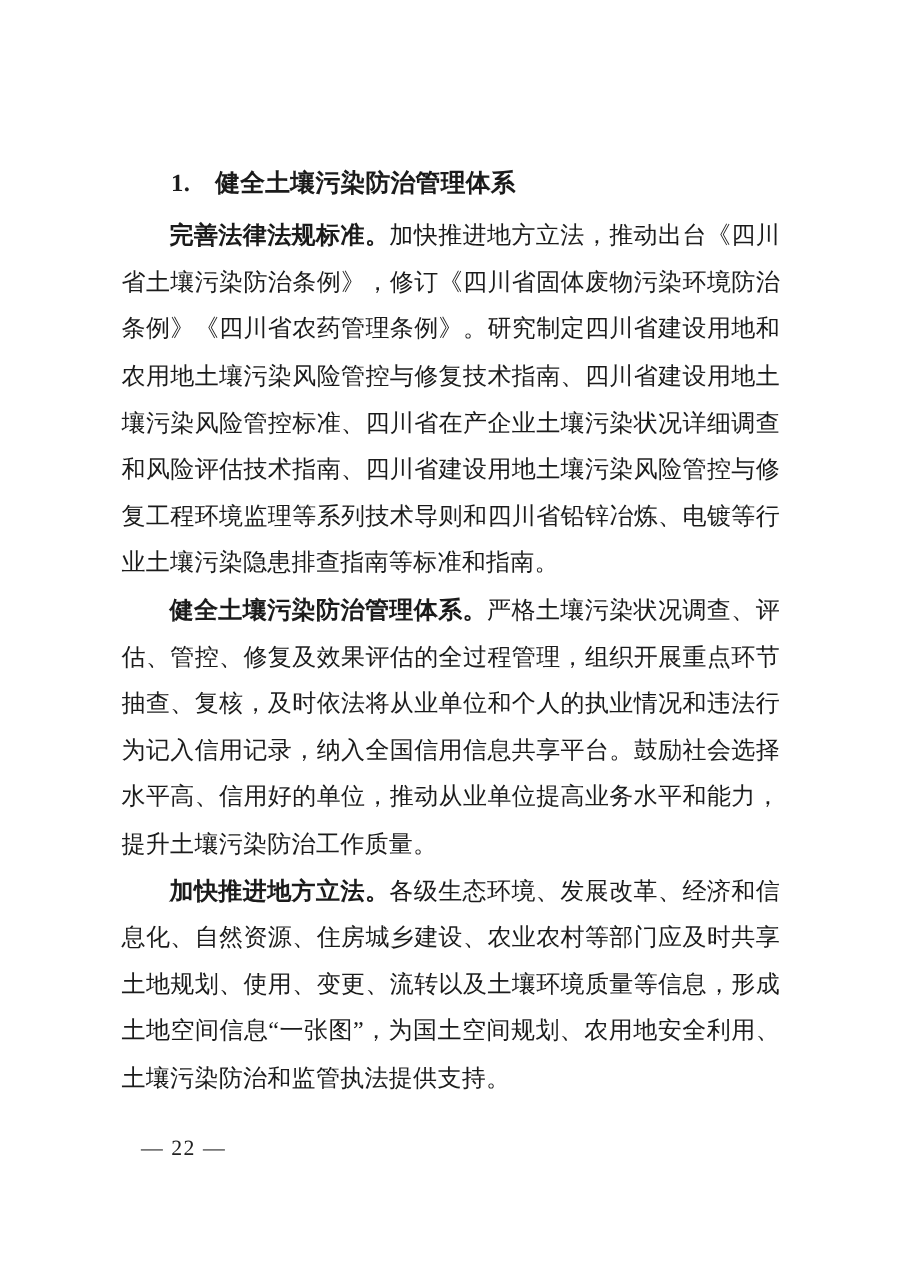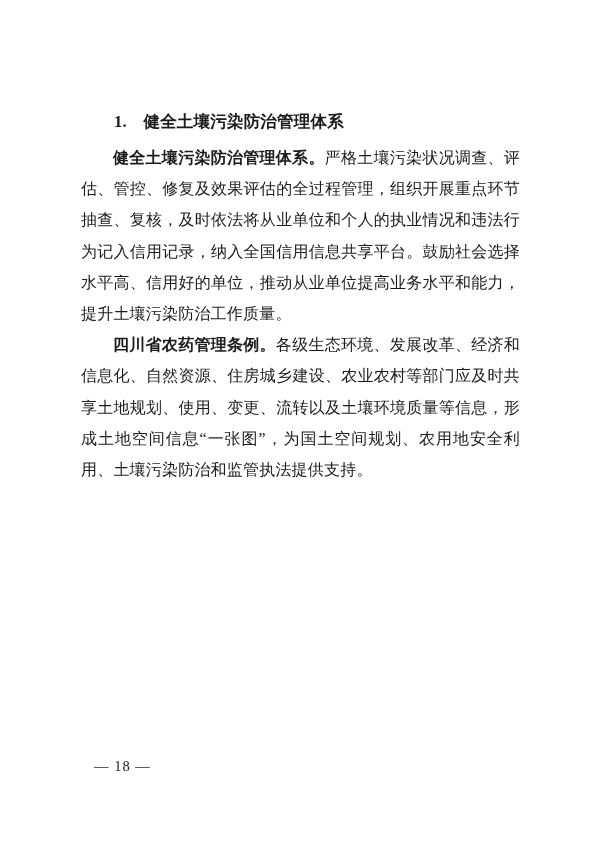--- a/index.html
+++ b/index.html
@@ -54,24 +54,27 @@
     color: #222222;
   }
 </style>
 </head>
 <body>
 
 <div class="page">
   <div class="content">
     <h1 class="heading">1.　健全土壤污染防治管理体系</h1>
 
+    <p class="para">
+      <span class="lead">完善法律法规标准。</span><span>加快推进地方立法，推动出台《四川省土壤污染防治条例》，修订《四川省固体废物污染环境防治条例》《四川省农药管理条例》。研究制定四川省建设用地和农用地土壤污染风险管控与修复技术指南、四川省建设用地土壤污染风险管控标准、四川省在产企业土壤污染状况详细调查和风险评估技术指南、四川省建设用地土壤污染风险管控与修复工程环境监理等系列技术导则和四川省铅锌冶炼、电镀等行业土壤污染隐患排查指南等标准和指南。</span>
+    </p>
 
     <p class="para">
       <span class="lead">健全土壤污染防治管理体系。</span><span>严格土壤污染状况调查、评估、管控、修复及效果评估的全过程管理，组织开展重点环节抽查、复核，及时依法将从业单位和个人的执业情况和违法行为记入信用记录，纳入全国信用信息共享平台。鼓励社会选择水平高、信用好的单位，推动从业单位提高业务水平和能力，提升土壤污染防治工作质量。</span>
     </p>
 
     <p class="para">
-      <span class="lead">四川省农药管理条例。</span><span>各级生态环境、发展改革、经济和信息化、自然资源、住房城乡建设、农业农村等部门应及时共享土地规划、使用、变更、流转以及土壤环境质量等信息，形成土地空间信息“一张图”，为国土空间规划、农用地安全利用、土壤污染防治和监管执法提供支持。</span>
+      <span class="lead">加快推进地方立法。</span><span>各级生态环境、发展改革、经济和信息化、自然资源、住房城乡建设、农业农村等部门应及时共享土地规划、使用、变更、流转以及土壤环境质量等信息，形成土地空间信息“一张图”，为国土空间规划、农用地安全利用、土壤污染防治和监管执法提供支持。</span>
     </p>
   </div>
 
-  <div class="page-number">— 18 —</div>
+  <div class="page-number">— 22 —</div>
 </div>
 
 </body></html>

